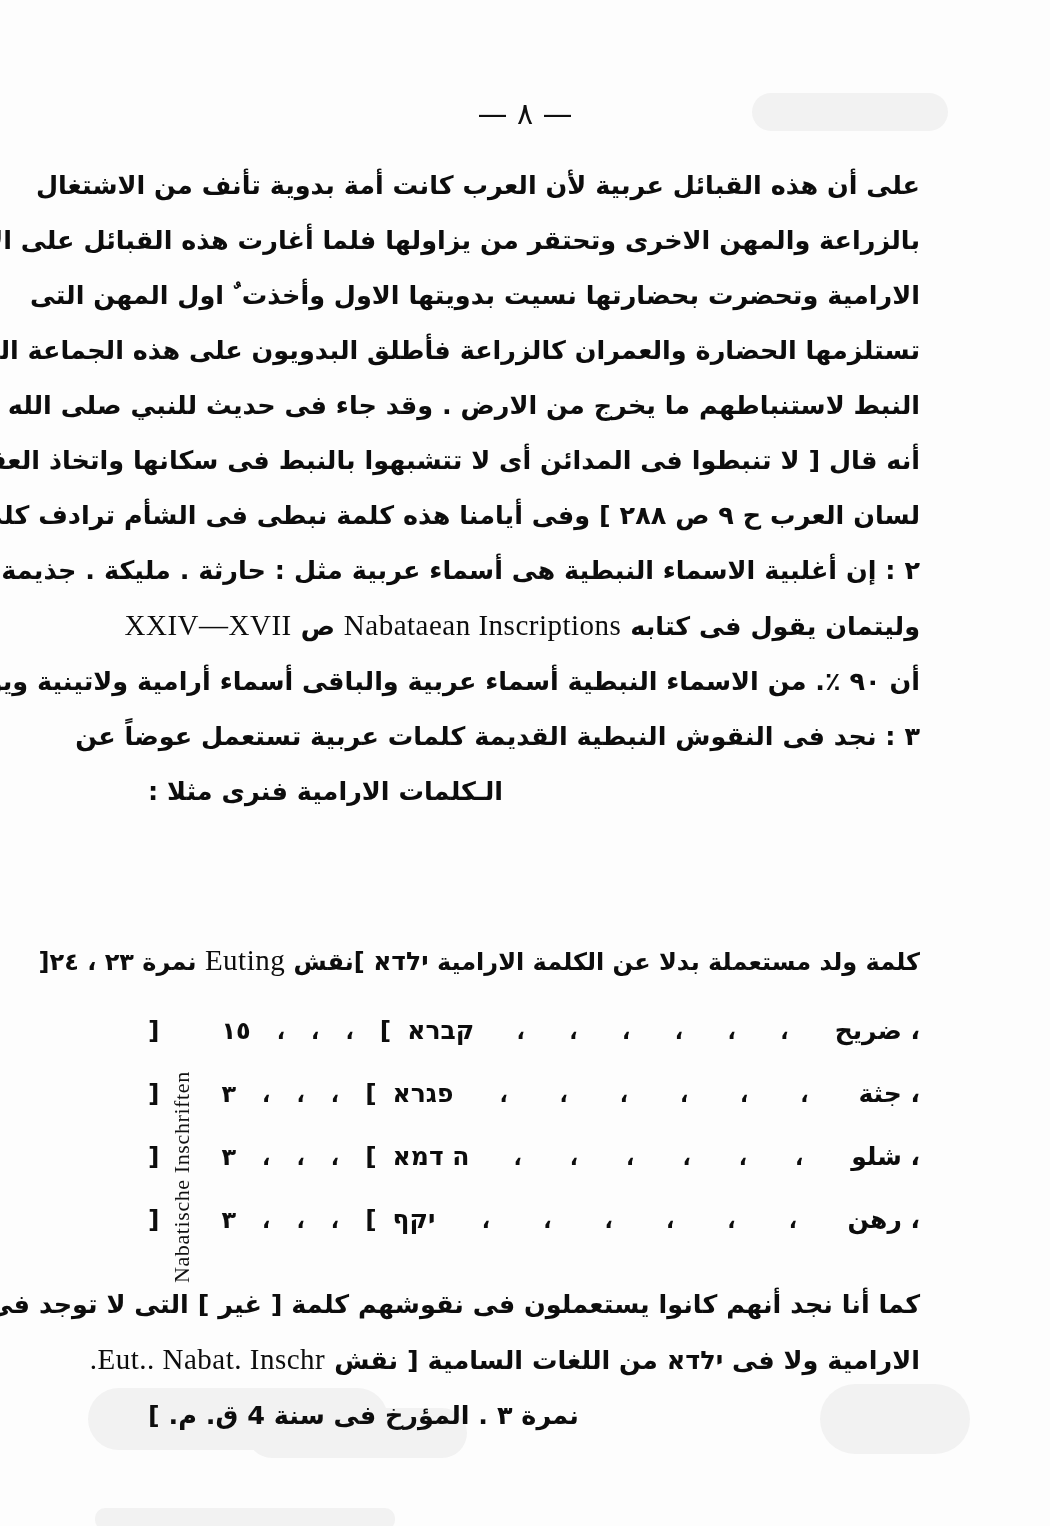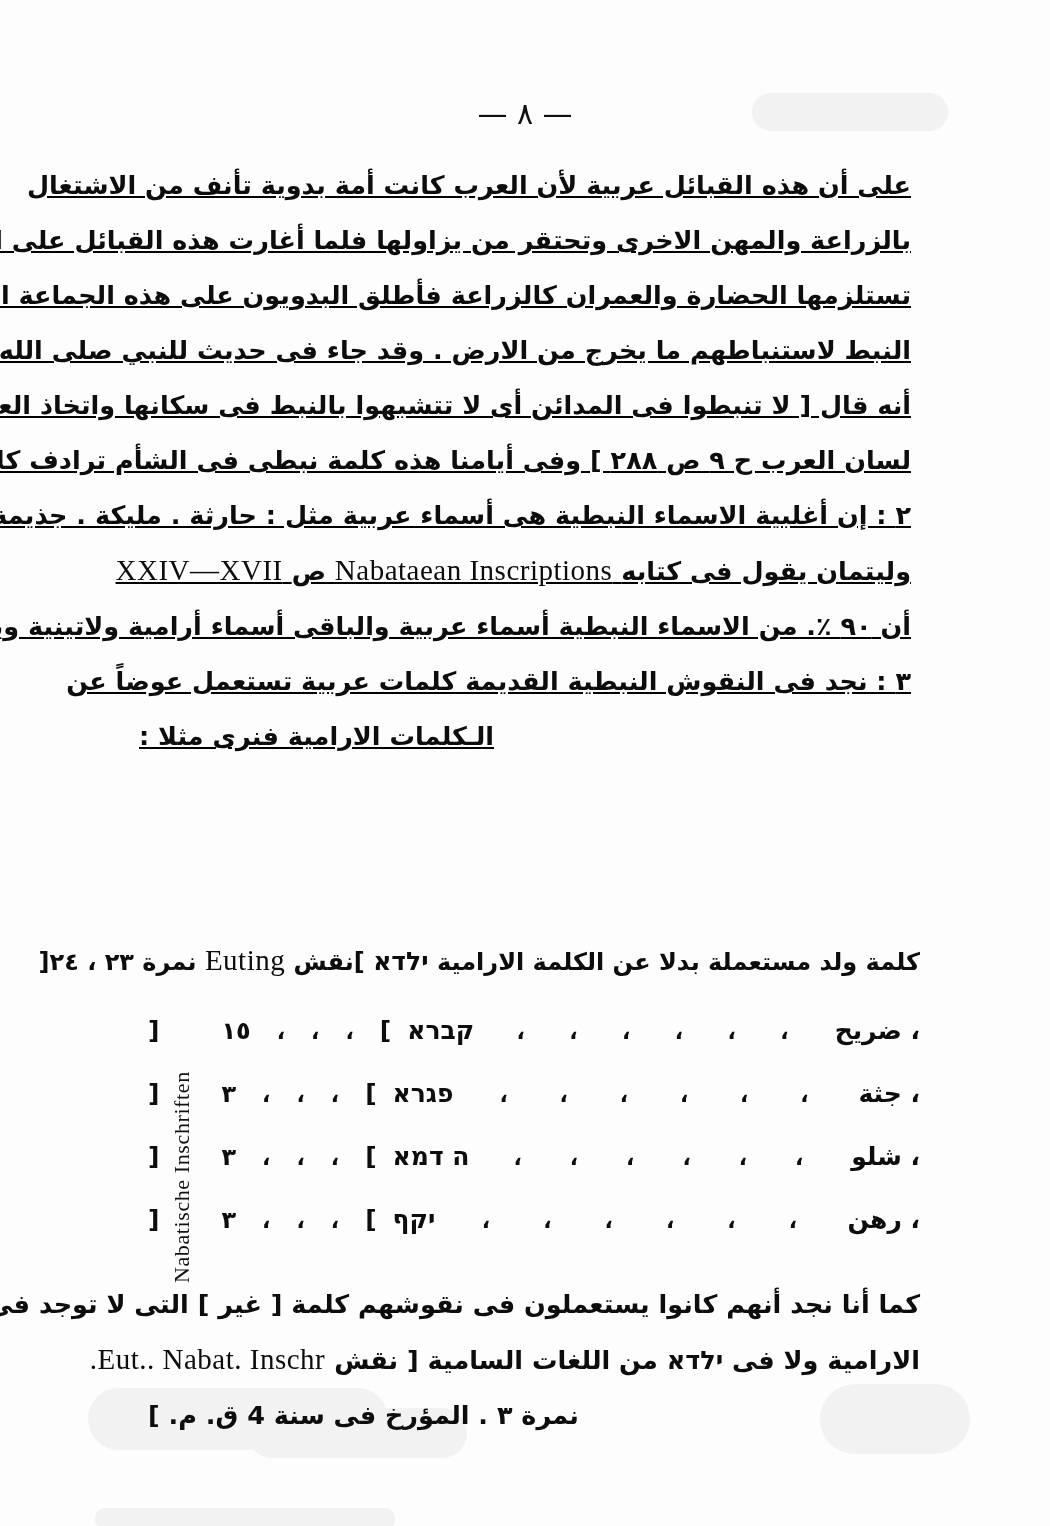--- a/index.html
+++ b/index.html
@@ -45,23 +45,22 @@
     text-align: center;
     font-family: "DejaVu Sans", sans-serif;
     font-size: 30px;
     color: #101010;
     letter-spacing: 8px;
   }
 
   .body-block {
     position: absolute;
     top: 158px;
-    left: 139px;
+    left: 148px;
     width: 772px;
-    text-decoration: underline;
   }
 
   .ar-line {
     direction: rtl;
     text-align: justify;
     text-align-last: justify;
     font-family: "DejaVu Sans", sans-serif;
     font-size: 25.5px;
     line-height: 55px;
     color: #0d0d0d;
@@ -176,20 +175,21 @@
   <div class="scan-blob blob-edge"></div>
 
   <div class="content">
 
     <div class="folio">—  ٨  —</div>
 
     <div class="body-block">
 
       <div class="ar-line">على أن هذه القبائل عربية لأن العرب كانت أمة بدوية تأنف من الاشتغال</div>
       <div class="ar-line">بالزراعة والمهن الاخرى وتحتقر من يزاولها فلما أغارت هذه القبائل على الاقاليم</div>
+      <div class="ar-line">الارامية وتحضرت بحضارتها نسيت بدويتها الاول وأخذت ٌ اول المهن التى</div>
       <div class="ar-line">تستلزمها الحضارة والعمران كالزراعة فأطلق البدويون على هذه الجماعة المتحضرة اسم</div>
       <div class="ar-line">النبط لاستنباطهم ما يخرج من الارض . وقد جاء فى حديث للنبي صلى الله عليه وسلم</div>
       <div class="ar-line">أنه قال [ لا تنبطوا فى المدائن أى لا تتشبهوا بالنبط فى سكانها واتخاذ العقار والملك .</div>
       <div class="ar-line last">لسان العرب ح ٩ ص ٢٨٨ ] وفى أيامنا هذه كلمة نبطى فى الشأم ترادف كلمة فلاح</div>
 
       <div class="ar-line center-last">٢ : إن أغلبية الاسماء النبطية هى أسماء عربية مثل : حارثة . مليكة . جذيمة</div>
 
       <div class="ar-line center-last">
         <span>وليتمان يقول فى كتابه</span>
         <span class="lat">Nabataean Inscriptions</span>

